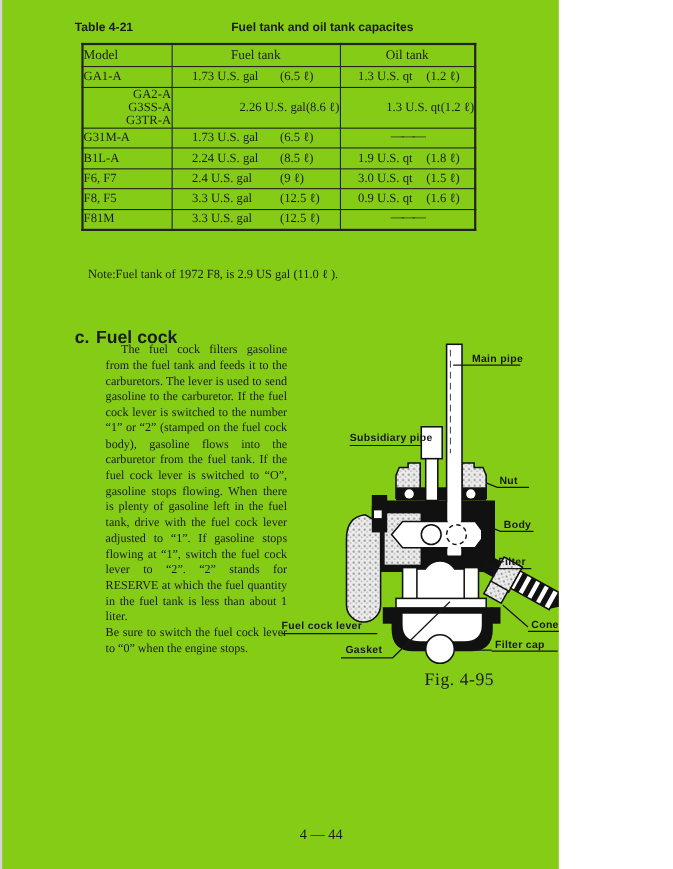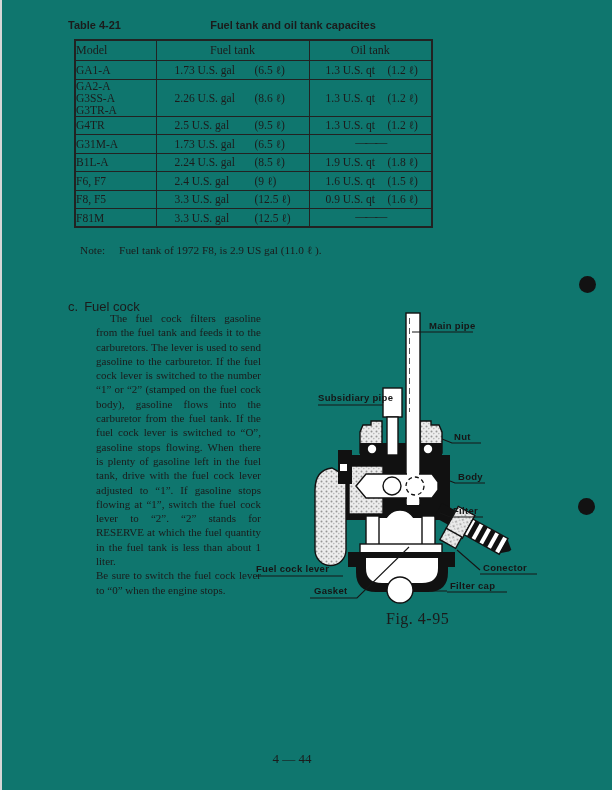--- a/index.html
+++ b/index.html
@@ -1,45 +1,45 @@
 <!DOCTYPE html>
 <html><head>
 <meta charset="utf-8">
 <style>
   html,body{margin:0;padding:0;background:#ffffff;}
-  .page{position:relative;width:612px;height:790px;background:#0f766e;overflow:hidden;
+  .page{position:relative;width:508px;height:790px;background:#84cc16;overflow:hidden;
         font-family:"Liberation Serif",serif;color:#1b1b1b;}
   .edge{position:absolute;left:0;top:0;width:2px;height:790px;background:#d6d6d6;}
 
   
   .tbl-label{position:absolute;left:68px;top:19px;font-family:"Liberation Sans",sans-serif;
              font-weight:bold;font-size:11px;color:#1b1b1b;}
   .tbl-title{position:absolute;left:155px;top:19px;width:276px;text-align:center;
              font-family:"Liberation Sans",sans-serif;font-weight:bold;font-size:11px;}
   table.cap{position:absolute;left:74px;top:39px;border-collapse:collapse;table-layout:fixed;
             font-size:11.5px;color:#1c1c1c;}
   table.cap td,table.cap th{border:1.5px solid #222;padding:0;vertical-align:middle;
             font-weight:normal;overflow:hidden;white-space:nowrap;}
   table.cap{border:2px solid #222;}
   tr.hrow th{height:19px;font-size:12px;}
   tr.r{height:18.5px;}
-  tr.tall{height:37px;}
+  tr.tall{height:37px;text-align:right;}
   th.c-model{text-align:left;padding-left:8px;}
   td.model{padding-left:8px;line-height:12px;}
   td.fuel .v{display:inline-block;margin-left:18px;width:80px;}
   td.oil .v2{display:inline-block;margin-left:16px;width:62px;}
   td.oil{position:relative;margin-top:32px;}
   td.oil .dash{position:absolute;left:0;right:0;top:50%;transform:translateY(-58%);
                text-align:center;letter-spacing:-2px;font-size:12px;}
 
   .note{position:absolute;left:80px;top:244px;font-size:11.3px;}
-  .note .lbl{margin-right:14px;}
+  .note .lbl{}
 
   .sec-head{position:absolute;left:68px;top:299px;font-family:"Liberation Sans",sans-serif;
-            font-weight:normal;font-size:13px;text-align:center;}
+            font-weight:bold;font-size:16px;text-align:center;}
   .sec-head .letter{margin-right:6px;}
   .para{position:absolute;left:79px;top:311px;width:165px;font-size:11px;line-height:14.3px;
         text-align:justify;margin-left:17px;}
   .para p{margin:0;}
   .para p.first{text-indent:14px;}
 
   .fig-cap{position:absolute;left:386px;top:610px;font-size:16px;letter-spacing:.5px;}
   .page-num{position:absolute;left:262px;top:751px;width:60px;text-align:center;font-size:13px;}
 
   .dot{position:absolute;width:17px;height:17px;border-radius:50%;background:#121212;}
@@ -84,45 +84,38 @@
       <td class="model">
         <div>GA2-A</div>
         <div>G3SS-A</div>
         <div>G3TR-A</div>
       </td>
       <td class="fuel"><span class="v">2.26 U.S. gal</span><span>(8.6 ℓ)</span></td>
       <td class="oil"><span class="v2">1.3 U.S. qt</span><span>(1.2 ℓ)</span><span class="dash"></span></td>
     </tr>
     <tr class="r">
       <td class="model">
-            <div>G4TR</div>
-          </td>
-      <td class="fuel"><span class="v">2.5 U.S. gal</span><span>(9.5 ℓ)</span></td>
-      <td class="oil"><span class="v2">1.3 U.S. qt</span><span>(1.2 ℓ)</span><span class="dash"></span></td>
-    </tr>
-    <tr class="r">
-      <td class="model">
             <div>G31M-A</div>
           </td>
       <td class="fuel"><span class="v">1.73 U.S. gal</span><span>(6.5 ℓ)</span></td>
       <td class="oil"><span class="v2"></span><span></span><span class="dash">———</span></td>
     </tr>
     <tr class="r">
       <td class="model">
             <div>B1L-A</div>
           </td>
       <td class="fuel"><span class="v">2.24 U.S. gal</span><span>(8.5 ℓ)</span></td>
       <td class="oil"><span class="v2">1.9 U.S. qt</span><span>(1.8 ℓ)</span><span class="dash"></span></td>
     </tr>
     <tr class="r">
       <td class="model">
             <div>F6, F7</div>
           </td>
       <td class="fuel"><span class="v">2.4 U.S. gal</span><span>(9 ℓ)</span></td>
-      <td class="oil"><span class="v2">1.6 U.S. qt</span><span>(1.5 ℓ)</span><span class="dash"></span></td>
+      <td class="oil"><span class="v2">3.0 U.S. qt</span><span>(1.5 ℓ)</span><span class="dash"></span></td>
     </tr>
     <tr class="r">
       <td class="model">
             <div>F8, F5</div>
           </td>
       <td class="fuel"><span class="v">3.3 U.S. gal</span><span>(12.5 ℓ)</span></td>
       <td class="oil"><span class="v2">0.9 U.S. qt</span><span>(1.6 ℓ)</span><span class="dash"></span></td>
     </tr>
     <tr class="r">
       <td class="model">

